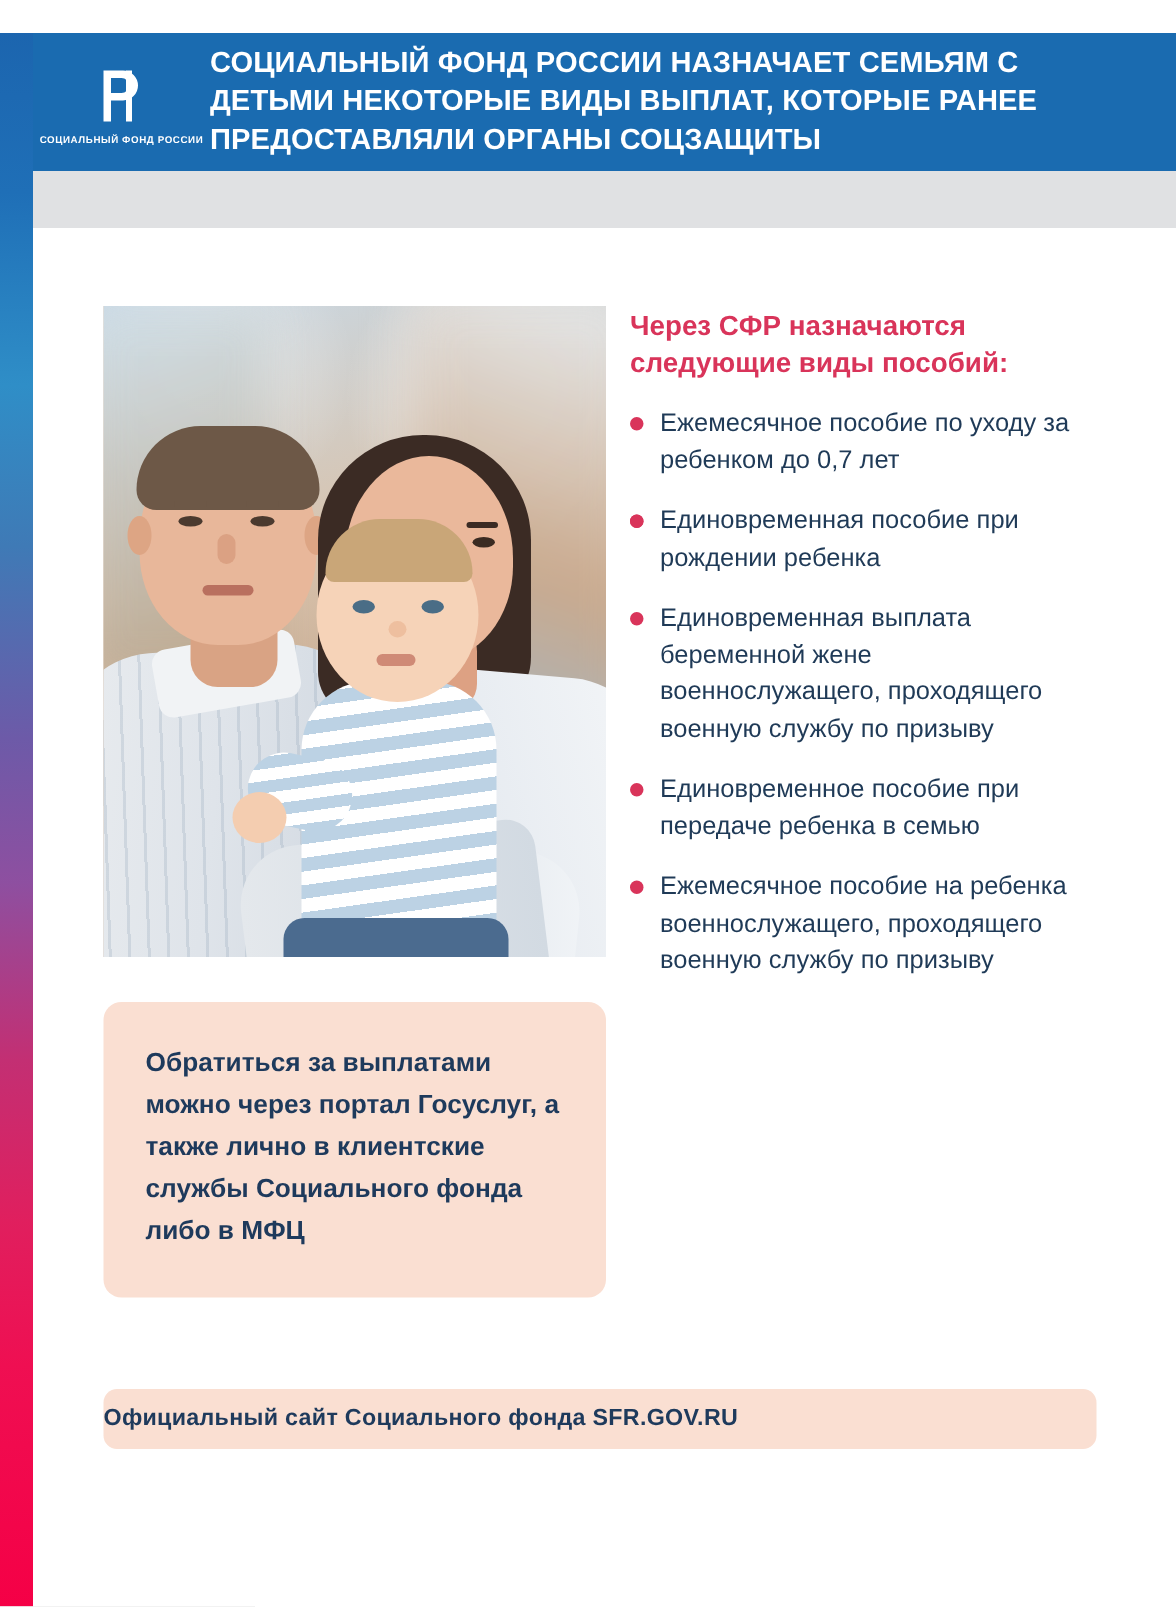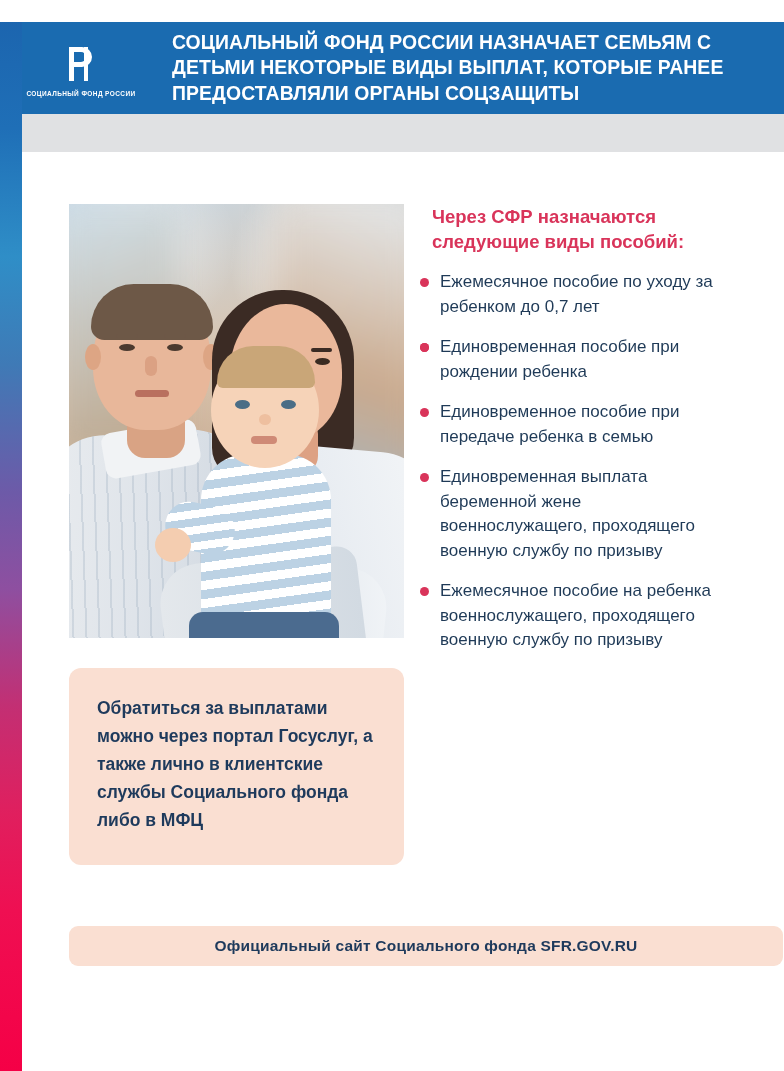--- a/index.html
+++ b/index.html
@@ -50,21 +50,20 @@
   
   .header {
     position: absolute;
     left: 22px;
     top: 22px;
     width: 762px;
     height: 92px;
     background: #1a6bb0;
     display: flex;
     align-items: center;
-    gap: 32px;
   }
   .logo-wrap {
     width: 118px;
     min-width: 118px;
     height: 92px;
     display: flex;
     flex-direction: column;
     align-items: center;
     justify-content: center;
     padding-top: 4px;
@@ -344,21 +343,21 @@
     font-weight: bold;
   }
   
   .right-col {
     position: absolute;
     left: 420px;
     top: 52px;
     width: 310px;
   }
   .right-title {
-    margin: 0 0 16px 12px;
+    margin: 0 0 16px 0;
     color: #d9345a;
     font-size: 18.5px;
     line-height: 25px;
     font-weight: bold;
   }
   ul.benefits {
     list-style: none;
     margin: 0;
     padding: 0;
   }
@@ -377,27 +376,26 @@
     width: 9px;
     height: 9px;
     background: #d9345a;
     border-radius: 50%;
   }
   
   .footer-bar {
     position: absolute;
     left: 69px;
     top: 774px;
-    width: 714px;
+    width: 662px;
     height: 40px;
     background: #fadfd2;
     border-radius: 9px;
     display: flex;
     align-items: center;
-    justify-content: center;
   }
   .footer-bar span {
     color: #1e3a5c;
     font-size: 15.5px;
     font-weight: bold;
     letter-spacing: 0.2px;
   }
 </style>
 </head>
 <body>
@@ -485,25 +483,25 @@
         </li>
         <li>
           <span class="dot"></span>
         </li>
         <li>
           <span class="dot"></span>
           <span>Единовременная пособие при рождении ребенка</span>
         </li>
         <li>
           <span class="dot"></span>
-          <span>Единовременное пособие при передаче ребенка в семью</span>
+          <span>Единовременная выплата беременной жене военнослужащего, проходящего военную службу по призыву</span>
         </li>
         <li>
           <span class="dot"></span>
-          <span>Единовременная выплата беременной жене военнослужащего, проходящего военную службу по призыву</span>
+          <span>Единовременное пособие при передаче ребенка в семью</span>
         </li>
         <li>
           <span class="dot"></span>
           <span>Ежемесячное пособие на ребенка военнослужащего, проходящего военную службу по призыву</span>
         </li>
       </ul>
     </div>
 
     <div class="footer-bar">
       <span>Официальный сайт Социального фонда SFR.GOV.RU</span>

